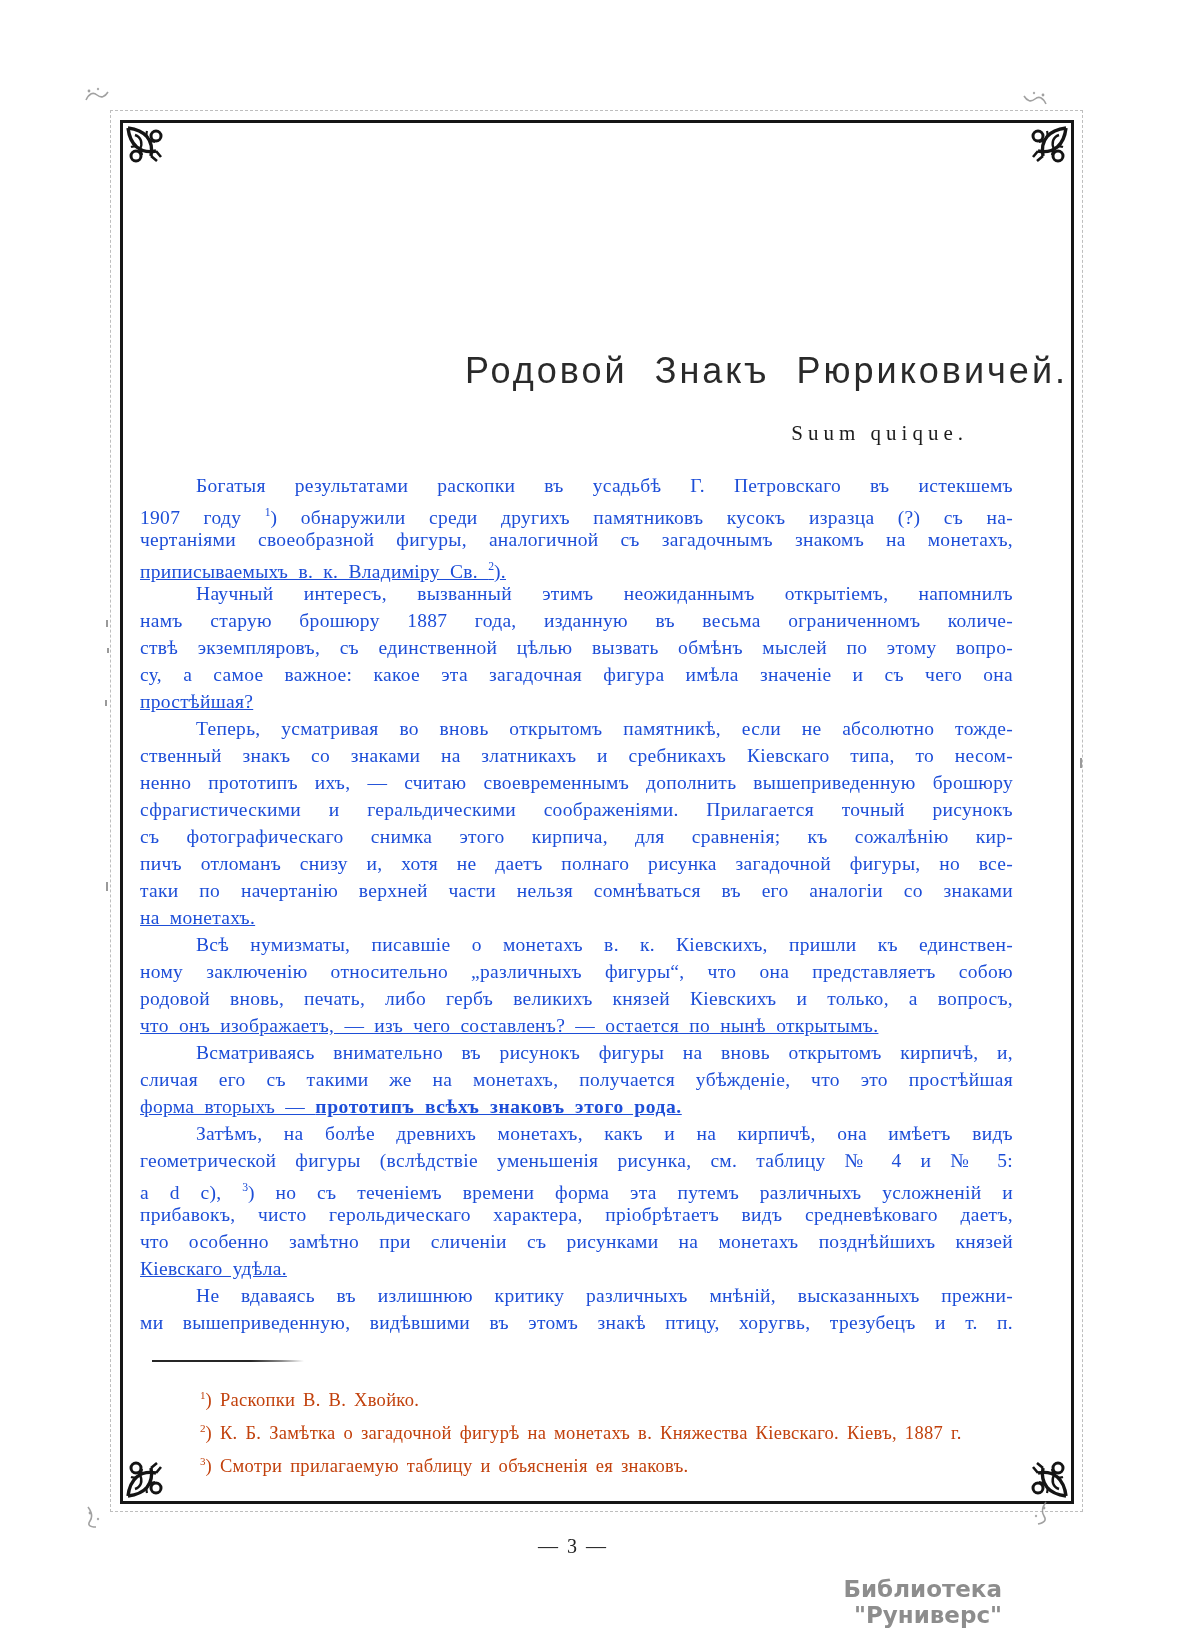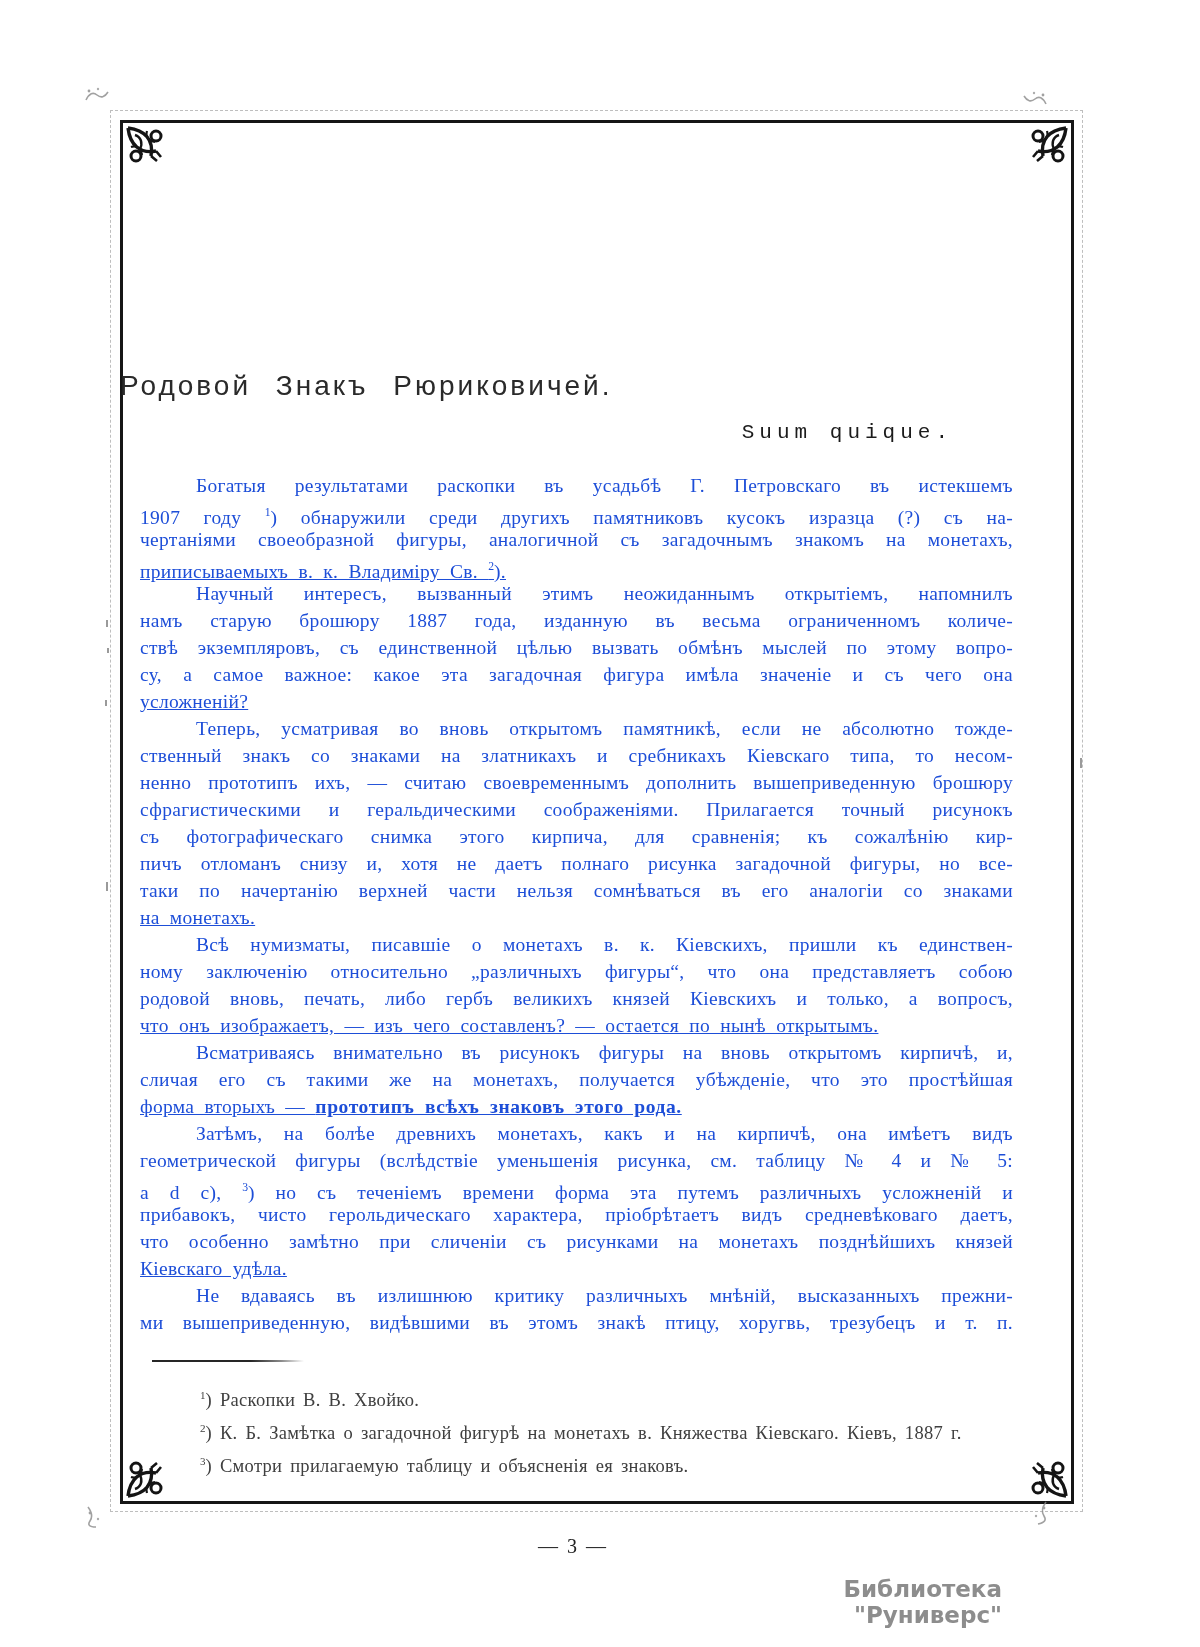--- a/index.html
+++ b/index.html
@@ -15,40 +15,40 @@
   .corner-orn.tl{left:2px;top:2px;}
   .corner-orn.tr{right:2px;top:2px;transform:scaleX(-1);}
   .corner-orn.bl{left:2px;bottom:2px;transform:scaleY(-1);}
   .corner-orn.br{right:2px;bottom:2px;transform:scale(-1,-1);}
   .squiggle{position:absolute;opacity:.8;}
 
   
   .tick{position:absolute;background:#9a9a9a;}
 
   
-  .doc-title{position:absolute;left:120px;top:350px;width:948px;text-align:left;
+  .doc-title{position:absolute;left:120px;top:350px;width:948px;text-align:right;
              font-family:"Liberation Sans",sans-serif;font-weight:300;
-             font-size:28px;letter-spacing:3px;word-spacing:14px;color:#2a2a2a;margin-top:20px;}
+             font-size:36px;letter-spacing:3px;word-spacing:14px;color:#2a2a2a;}
   .epigraph{position:absolute;left:120px;top:421px;width:833px;text-align:right;
-            font-family:Liberation Mono, monospace;font-size:21px;
-            letter-spacing:5px;color:#1c1c1c;}
+            font-family:Liberation Serif, serif;font-size:21px;
+            letter-spacing:5px;color:#1c1c1c;padding-left:15px;}
 
   .body-text{position:absolute;left:140px;top:472px;width:873px;
              font-size:19.5px;letter-spacing:.3px;word-spacing:5px;color:#1d4ed8;}
   .line{height:27px;line-height:27px;text-align:justify;text-align-last:justify;
         white-space:normal;overflow:visible;}
   .line.indent{padding-left:56px;}
   .line.endline{text-align-last:left;text-decoration:underline;}
   .line b{font-weight:bold;letter-spacing:.6px;}
   sup{font-size:.6em;vertical-align:super;letter-spacing:0;word-spacing:0;}
 
   .fn-rule{position:absolute;left:152px;top:1360px;width:152px;height:2px;
            background:linear-gradient(to right,#262626 65%,#8a8a8a 85%,rgba(255,255,255,0));}
   .footnotes{position:absolute;left:200px;top:1381px;width:815px;
-             font-size:18.5px;letter-spacing:.3px;word-spacing:3px;color:#404040;}
+             font-size:18.5px;letter-spacing:.3px;word-spacing:3px;color:#c2410c;}
   .fnline{line-height:28px;}
 
   .page-number{position:absolute;left:120px;top:1535px;width:906px;text-align:center;
                font-size:20px;letter-spacing:2px;color:#222;}
   .watermark{position:absolute;left:700px;top:1576px;width:302px;text-align:right;
              font-family:"DejaVu Sans",sans-serif;font-weight:bold;
              font-size:23px;color:#8d8d8d;}
 </style>
 </head>
 <body>
@@ -143,21 +143,21 @@
         <div class="line indent">Богатыя результатами раскопки въ усадьбѣ Г. Петровскаго въ истекшемъ</div>
         <div class="line">1907 году <sup>1</sup>) обнаружили среди другихъ памятниковъ кусокъ изразца (?) съ на-</div>
         <div class="line">чертаніями своеобразной фигуры, аналогичной съ загадочнымъ знакомъ на монетахъ,</div>
         <div class="line endline">приписываемыхъ в. к. Владиміру Св. <sup>2</sup>).</div>
       </div>
       <div>
         <div class="line indent">Научный интересъ, вызванный этимъ неожиданнымъ открытіемъ, напомнилъ</div>
         <div class="line">намъ старую брошюру 1887 года, изданную въ весьма ограниченномъ количе-</div>
         <div class="line">ствѣ экземпляровъ, съ единственной цѣлью вызвать обмѣнъ мыслей по этому вопро-</div>
         <div class="line">су, а самое важное: какое эта загадочная фигура имѣла значеніе и съ чего она</div>
-        <div class="line endline">усложненій?</div>
+        <div class="line endline">простѣйшая?</div>
       </div>
       <div>
         <div class="line indent">Теперь, усматривая во вновь открытомъ памятникѣ, если не абсолютно тожде-</div>
         <div class="line">ственный знакъ со знаками на златникахъ и сребникахъ Кіевскаго типа, то несом-</div>
         <div class="line">ненно прототипъ ихъ, — считаю своевременнымъ дополнить вышеприведенную брошюру</div>
         <div class="line">сфрагистическими и геральдическими соображеніями. Прилагается точный рисунокъ</div>
         <div class="line">съ фотографическаго снимка этого кирпича, для сравненія; къ сожалѣнію кир-</div>
         <div class="line">пичъ отломанъ снизу и, хотя не даетъ полнаго рисунка загадочной фигуры, но все-</div>
         <div class="line">таки по начертанію верхней части нельзя сомнѣваться въ его аналогіи со знаками</div>
         <div class="line endline">на монетахъ.</div>

